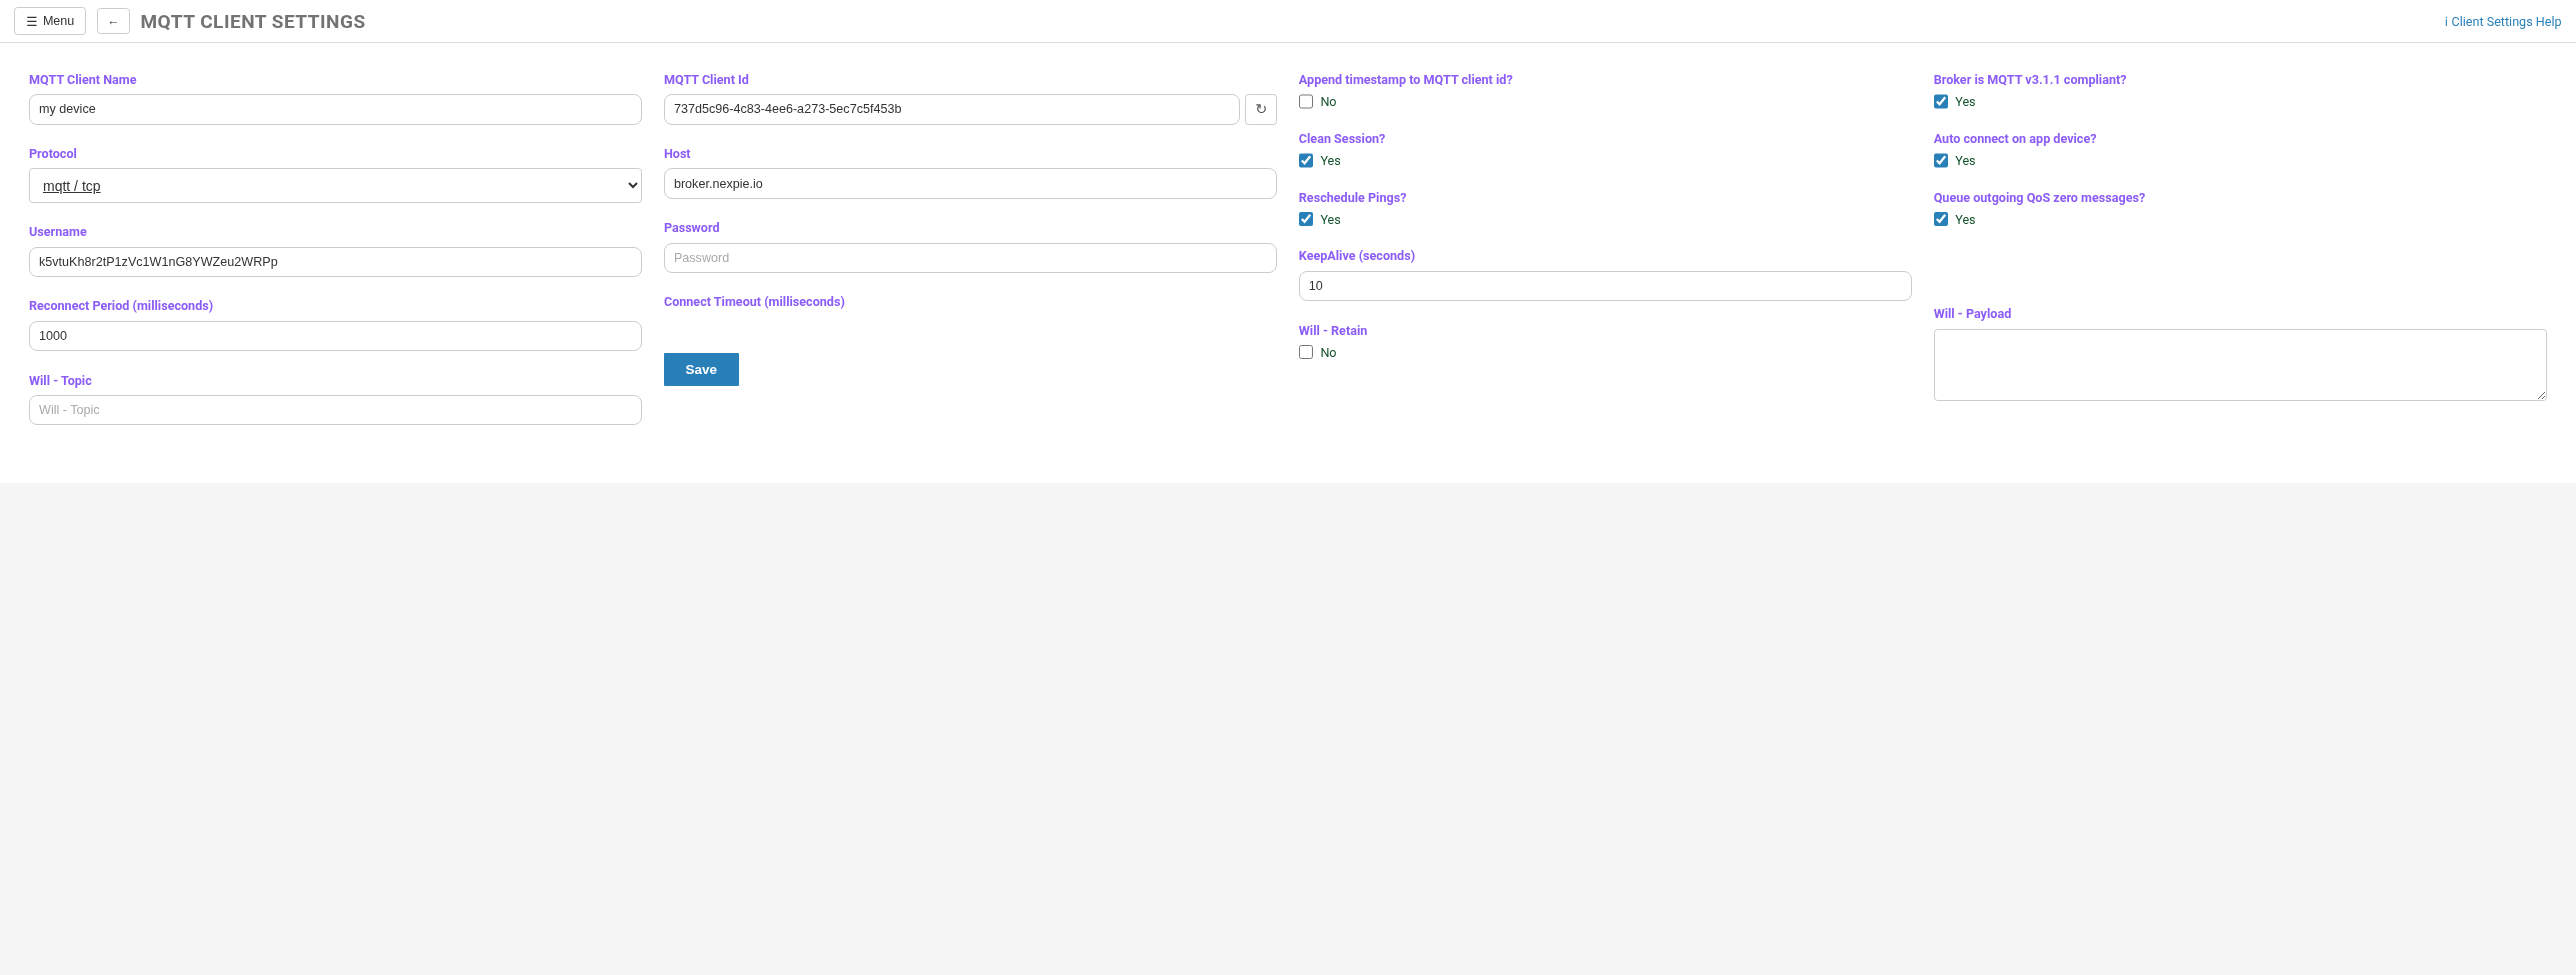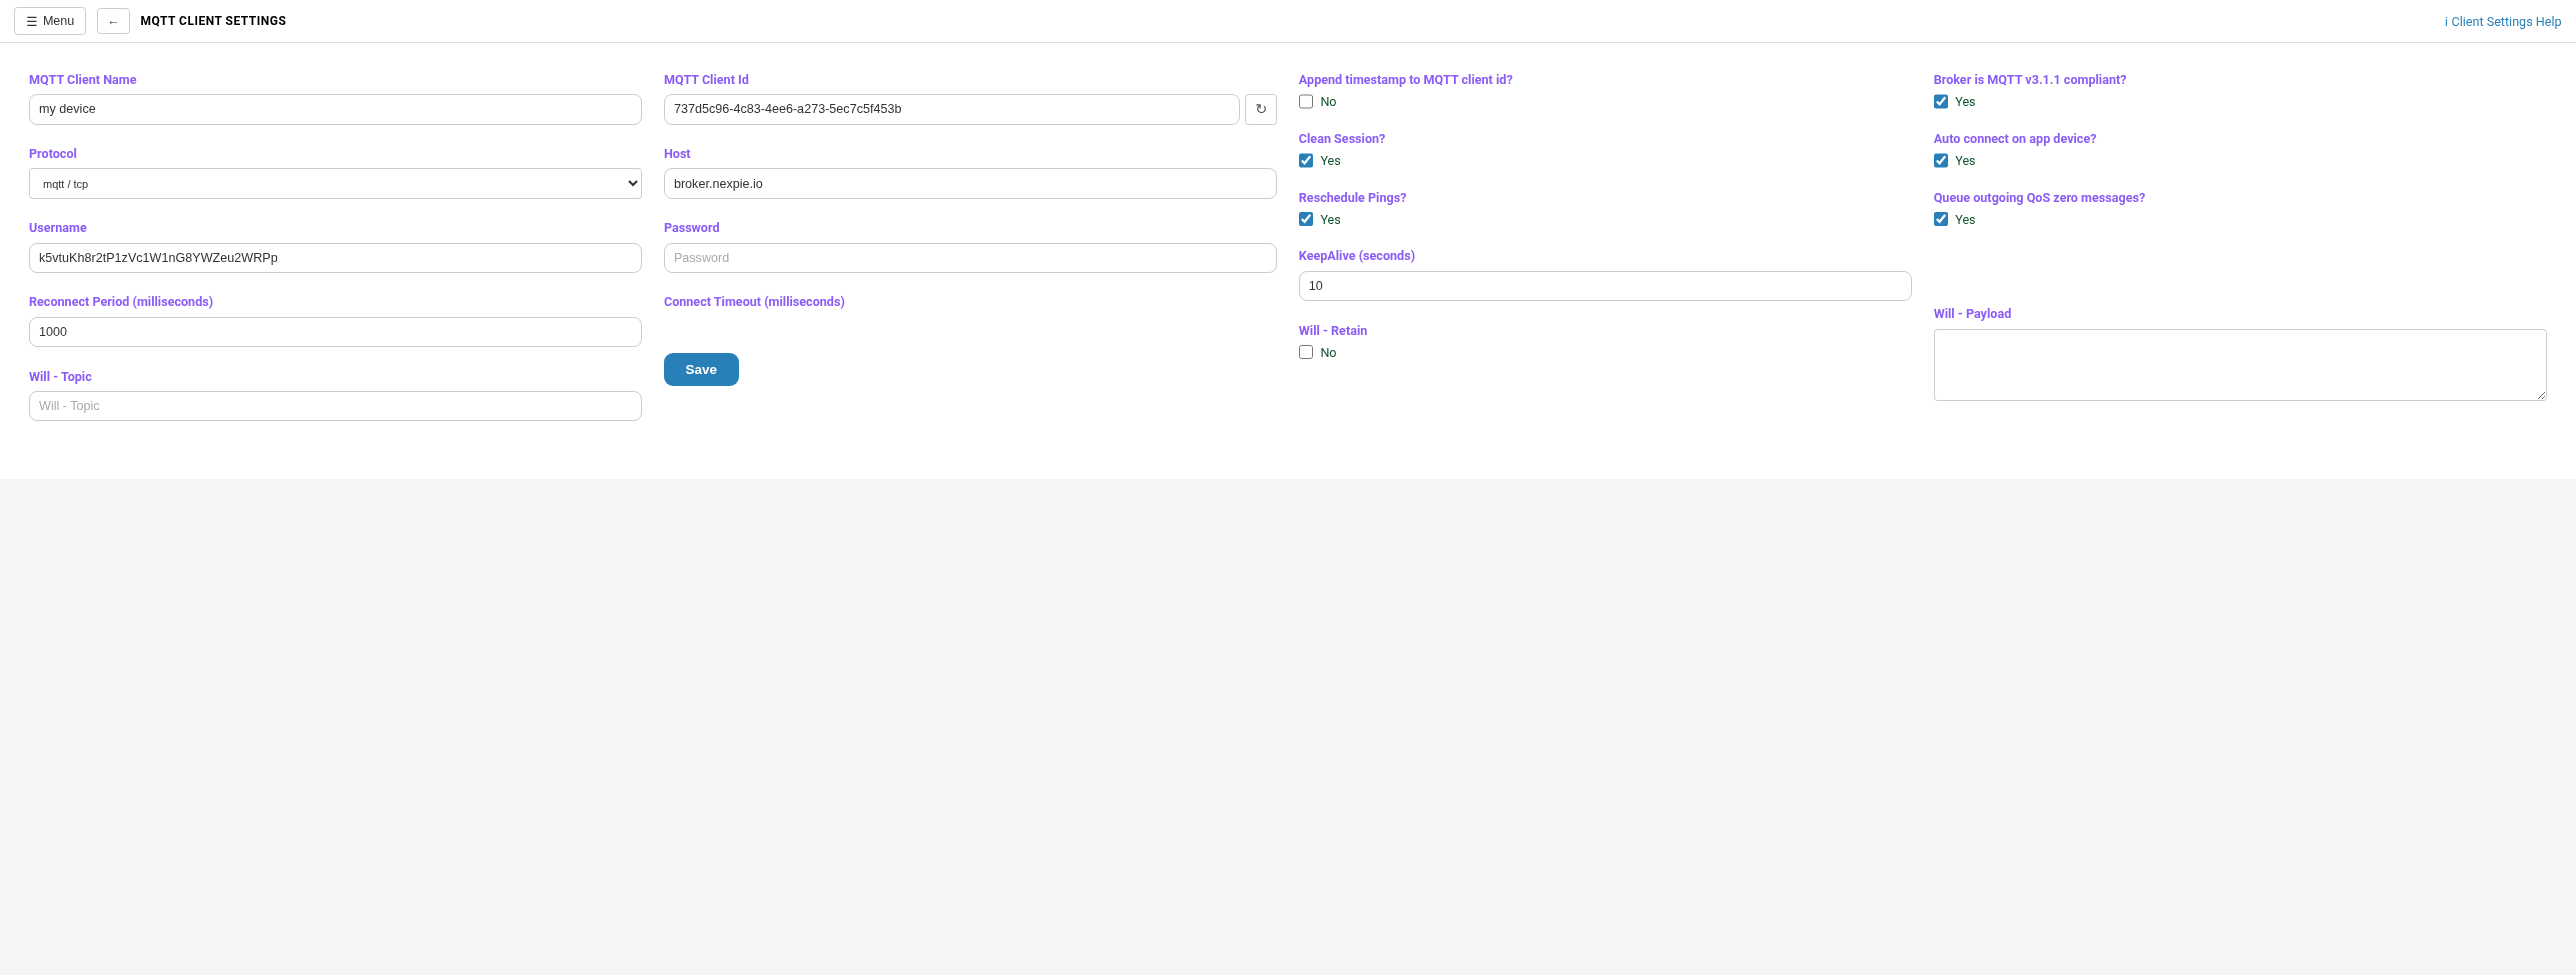--- a/index.html
+++ b/index.html
@@ -42,22 +42,22 @@
       border: 0.9px solid #ccc;
       background: #fff;
       padding: 5.4px 9px;
       border-radius: 3.6px;
       cursor: pointer;
       font-size: 12.6px;
       color: #333;
     }
     .header-title {
       font-weight: 700;
-      font-size: 12px;
-      color: #000000;
+      font-size: 19px;
+      color: #737373;
       letter-spacing: 0.5px;
     }
     .header-help {
       color: #2980b9;
       font-size: 12.6px;
       cursor: pointer;
       text-decoration: none;
       display: flex;
       align-items: center;
       gap: 3.6px;
@@ -117,25 +117,26 @@
       display: flex;
       align-items: center;
       justify-content: center;
       color: #555;
     }
     .form-select {
       width: 100%;
       border: 0.9px solid #ccc;
       border-radius: 3.6px;
       padding: 7.2px 9px;
-      font-size: 11px;
+      font-size: 14px;
       color: #333;
       background: #fff;
       outline: none;
       appearance: auto;
+      text-decoration: underline;
     }
     .checkbox-group {
       display: flex;
       align-items: center;
       gap: 7.2px;
       margin-top: 3.6px;
     }
     .checkbox-group input[type="checkbox"] {
       width: 14.4px;
       height: 14.4px;
@@ -155,21 +156,21 @@
       color: #333;
       background: #fff;
       outline: none;
       resize: vertical;
       height: 72px;
     }
     .save-btn {
       background: #2980b9;
       color: #fff;
       border: none;
-      border-radius: 9px;
+      border-radius: 1px;
       padding: 9px 21.6px;
       font-size: 13.5px;
       font-weight: 600;
       cursor: pointer;
       margin-top: 7.2px;
     }
     .info-icon {
       font-style: normal;
       color: #2980b9;
     }

